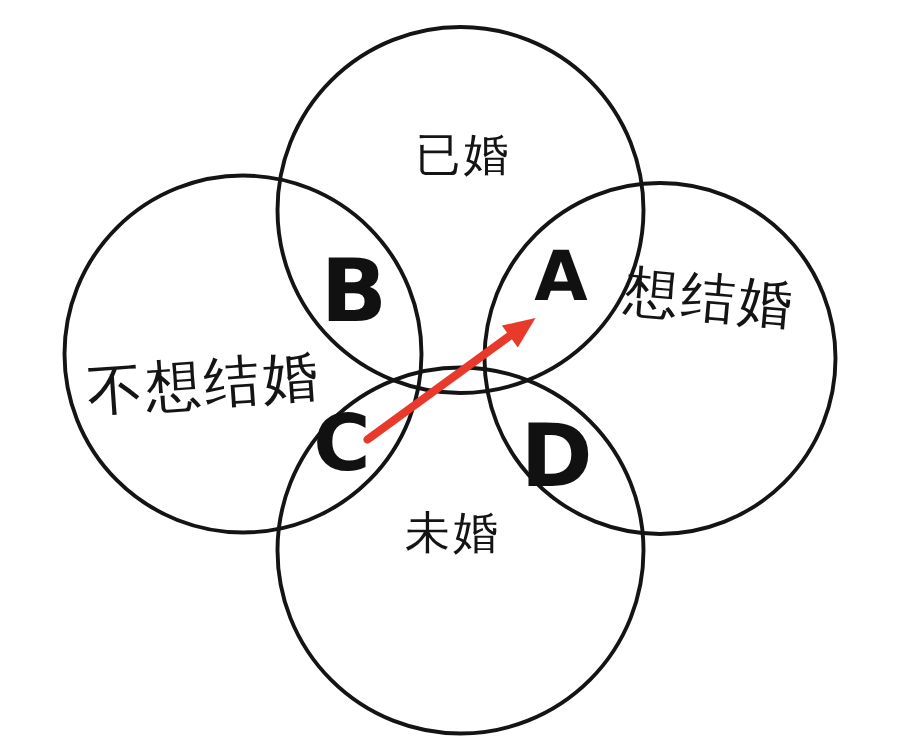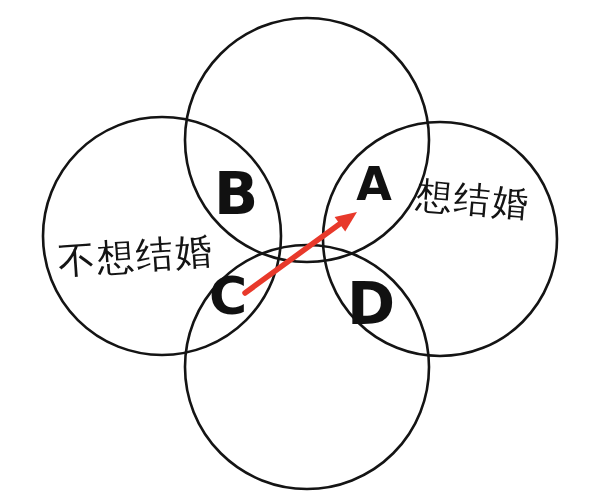--- a/index.html
+++ b/index.html
@@ -56,25 +56,27 @@
       <circle cx="162" cy="236" r="119"></circle>
       <circle cx="440" cy="239" r="117"></circle>
       <circle cx="307" cy="367" r="122"></circle>
     </g>
     <g>
       <line x1="245" y1="293" x2="341" y2="223" stroke="#e8392b" stroke-width="5.5" stroke-linecap="round"></line>
       <polygon points="357,212 345.2,231.6 334.6,217" fill="#e8392b"></polygon>
     </g>
   </svg>
 
+  <div class="label cn cn-married">已婚</div>
 
   <div class="label cn cn-notwant">不想结婚</div>
 
   <div class="label cn cn-want">想结婚</div>
 
+  <div class="label cn cn-unmarried">未婚</div>
 
   <div class="label letter letter-a">A</div>
 
   <div class="label letter letter-b">B</div>
 
   <div class="label letter letter-c">C</div>
 
   <div class="label letter letter-d">D</div>
 
 </div>

